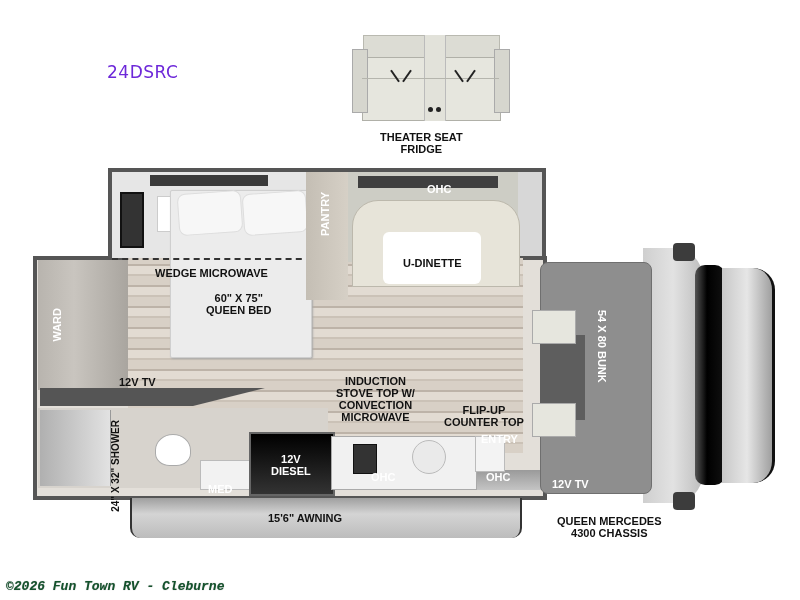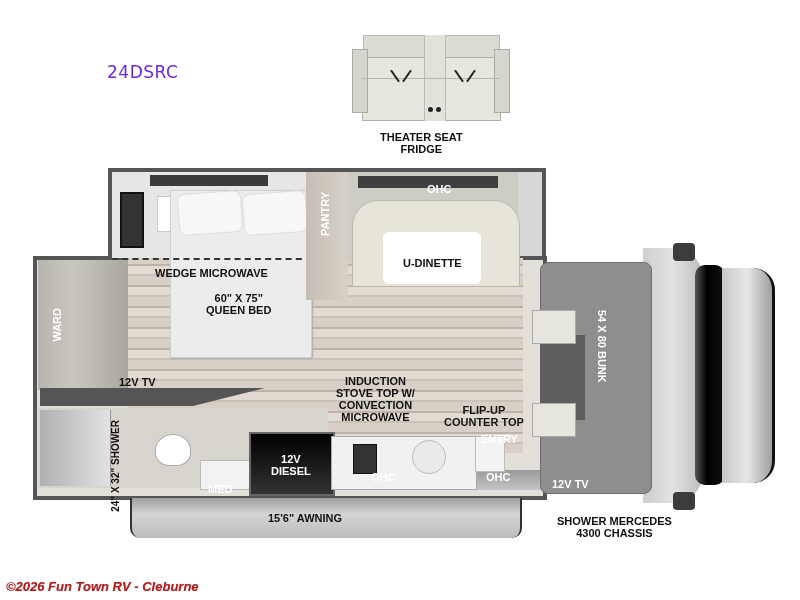--- a/index.html
+++ b/index.html
@@ -63,22 +63,22 @@
 
   
   #bunk { left:540px; top:262px; width:110px; height:230px; background:#8e8e8e; border-radius:8px; border:1px solid #6f6f6f; }
   #cab-shell { left:643px; top:248px; width:60px; height:255px; background:linear-gradient(90deg,#cfcfcf,#e2e2e2,#bdbdbd); border-radius:0 30px 30px 0; }
   #windshield { left:695px; top:265px; width:30px; height:220px; background:linear-gradient(90deg,#555,#000 40%,#111); border-radius:10px; }
   #hood { left:722px; top:268px; width:50px; height:215px; background:linear-gradient(90deg,#c8c8c8,#e6e6e6,#9f9f9f); border-radius:0 22px 22px 0; border-right:3px solid #111; }
   .mirror { position:absolute; width:22px; height:18px; background:#3c3c3c; border-radius:4px; }
   .seat { position:absolute; width:42px; height:32px; background:#e6e6de; border:1px solid #aaa; }
   #bunk-cut { left:540px; top:335px; width:45px; height:85px; background:#5e5e5e; }
 
-  #watermark { left:6px; top:579px; font-size:13px; font-style:italic; font-weight:bold; color:#b91c1c;
-               font-family:Liberation Sans, sans-serif; text-shadow:0 0 1px #999; }
+  #watermark { left:6px; top:579px; font-size:13px; font-style:italic; font-weight:bold; color:#14532d;
+               font-family:Liberation Mono, monospace; text-shadow:0 0 1px #999; }
 </style>
 </head>
 <body>
 
 <div class="abs" id="model">24DSRC</div>
 
 <div class="abs" id="theater">
   <div class="abs ts-back"></div>
   <div class="abs ts-seat"></div>
   <div class="abs ts-arm" style="left:0;"></div>
@@ -173,17 +173,17 @@
 <div class="mirror" style="left:673px;top:243px;"></div>
 <div class="mirror" style="left:673px;top:492px;"></div>
 <div class="abs" id="bunk"></div>
 <div class="abs" id="bunk-cut"></div>
 <div class="seat" style="left:532px;top:310px;"></div>
 <div class="seat" style="left:532px;top:403px;"></div>
 <div class="lbl w vert-cw" style="left:596px;top:310px;">54 X 80 BUNK</div>
 <div class="lbl w" style="left:552px;top:478px;">12V TV</div>
 
 <div class="lbl" style="left:557px;top:515px;">
-  <div>SHOWER MERCEDES</div>
+  <div>QUEEN MERCEDES</div>
   <div>4300 CHASSIS</div>
 </div>
 
 <div class="abs" id="watermark">©2026 Fun Town RV - Cleburne</div>
 
 </body></html>

